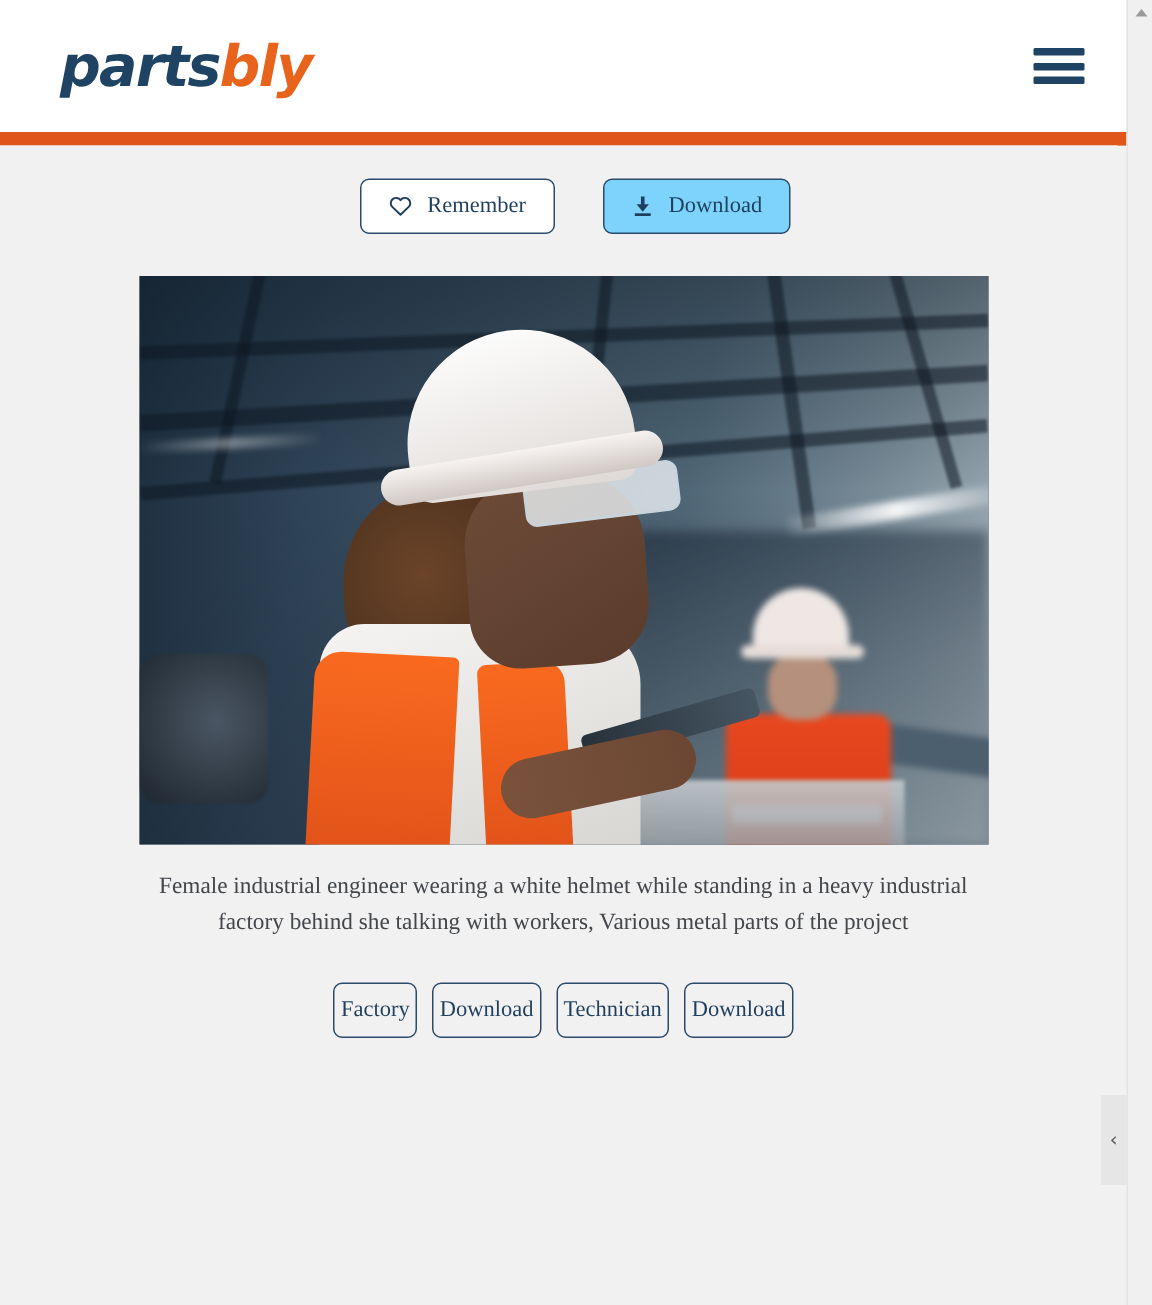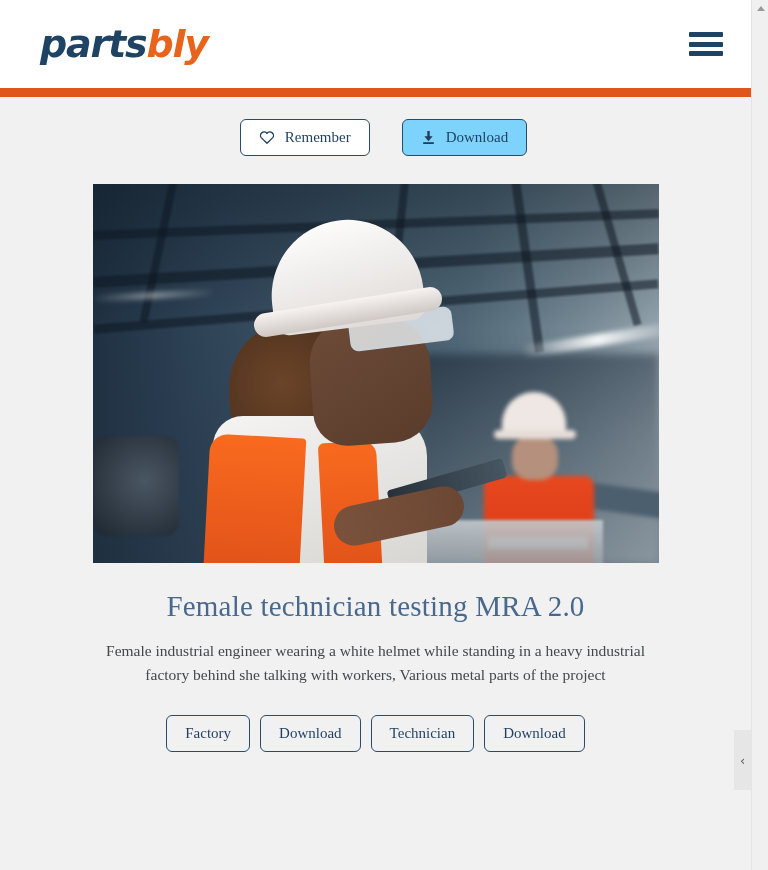--- a/index.html
+++ b/index.html
@@ -287,21 +287,21 @@
     margin-top: 29px;
     flex-wrap: wrap;
   }
   .tag {
     border: 1px solid #2b4b6b;
     border-radius: 6px;
     background: #f1f1f1;
     color: #1f3f5e;
     font-family: "Liberation Serif", serif;
     font-size: 15px;
-    padding: 9px 18px;
+    padding: 9px 4px;
     cursor: pointer;
     white-space: nowrap;
   }
 
   
   .scrollbar {
     position: absolute;
     right: 0; top: 0;
     width: 17px;
     height: 870px;
@@ -443,21 +443,20 @@
             <div class="face"></div>
             <div class="goggles"></div>
             <div class="helmet"></div>
             <div class="helmet-brim"></div>
             <div class="tablet"></div>
             <div class="arm"></div>
           </div>
         </div>
       </div>
 
-      <h1 class="title">Female technician testing MRA 2.0</h1>
       <p class="description">Female industrial engineer wearing a white helmet while standing in a heavy industrial factory behind she talking with workers, Various metal parts of the project</p>
 
       <div class="tags">
         <button class="tag">Factory</button>
         <button class="tag">Download</button>
         <button class="tag">Technician</button>
         <button class="tag">Download</button>
       </div>
 
     </div>

